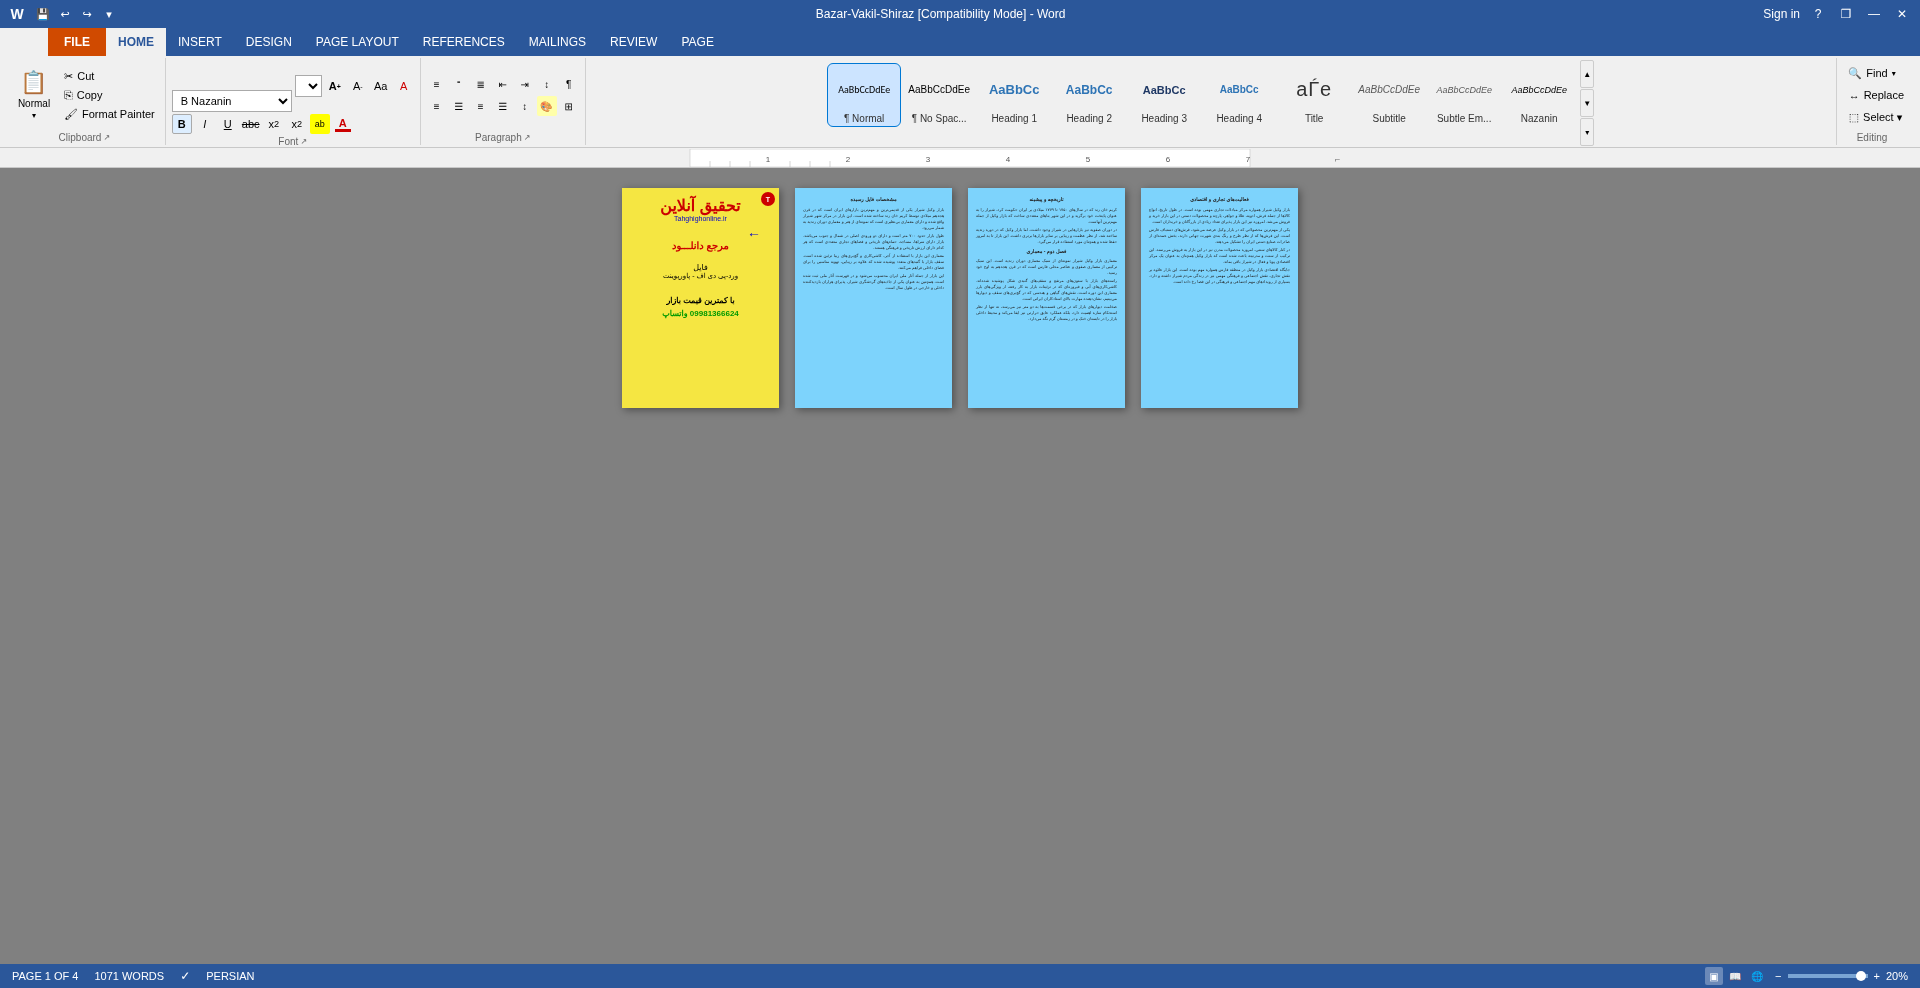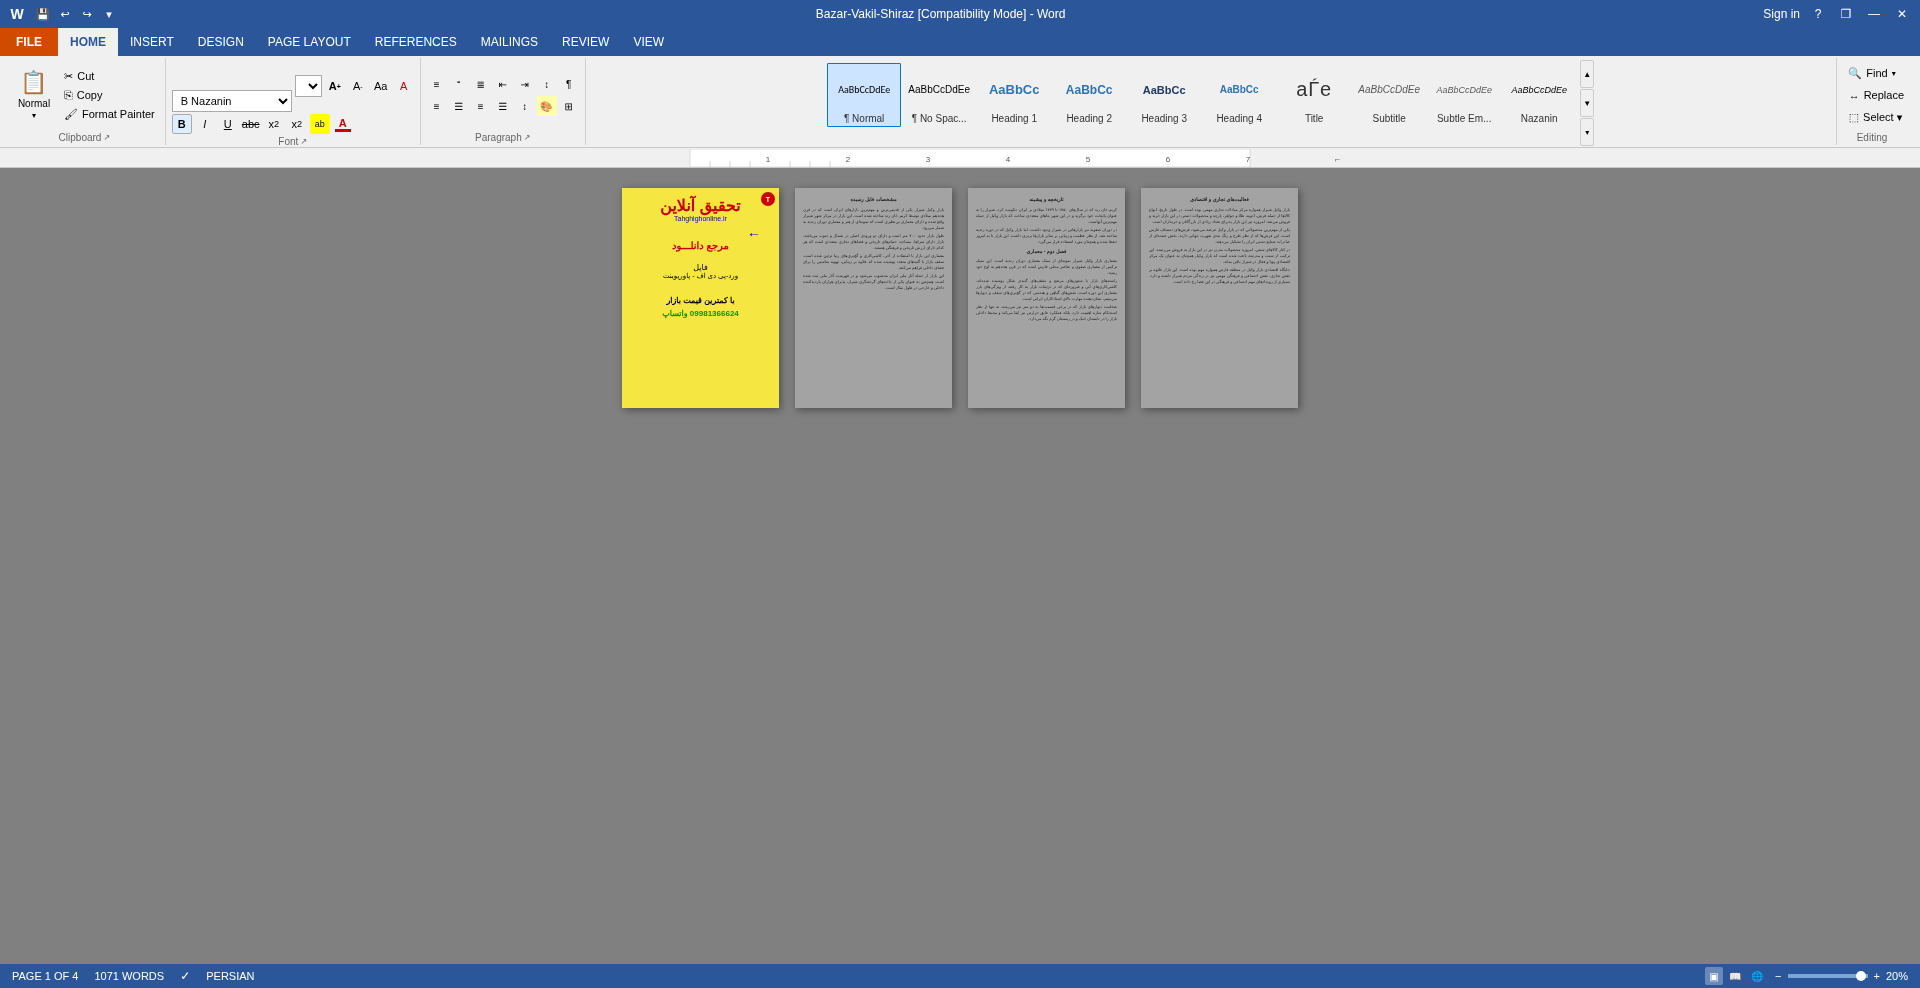--- a/index.html
+++ b/index.html
@@ -21,20 +21,21 @@
     .title-btn { width: 20px; height: 20px; display: flex; align-items: center; justify-content: center; cursor: pointer; border-radius: 2px; }
     .qa-btn { width: 18px; height: 18px; display: flex; align-items: center; justify-content: center; cursor: pointer; color: white; font-size: 11px; }
 
     
     .ribbon-tabs {
       background: #2b579a;
       display: flex;
       align-items: flex-end;
       padding-left: 0;
       height: 28px;
+      margin-left: 48px;
     }
     .ribbon-tab {
       padding: 4px 12px;
       color: white;
       font-size: 12px;
       cursor: pointer;
       height: 28px;
       display: flex;
       align-items: center;
     }
@@ -190,21 +191,21 @@
     .style-item {
       display: flex;
       flex-direction: column;
       align-items: center;
       justify-content: flex-end;
       width: 74px;
       height: 64px;
       border: 1px solid transparent;
       cursor: pointer;
       padding: 2px;
-      border-radius: 1px;
+      border-radius: 6px;
     }
     .style-item.active { background: #cce4ff; border-color: #0078d4; }
     .style-preview {
       flex: 1;
       display: flex;
       align-items: center;
       justify-content: center;
       font-size: 18px;
     }
     .style-label { font-size: 10px; color: #333; }
@@ -275,21 +276,21 @@
       height: calc(988px - 28px - 28px - 92px - 20px - 24px);
     }
     .pages-container {
       display: flex;
       gap: 16px;
       flex-wrap: wrap;
       justify-content: center;
       align-items: flex-start;
     }
     .page {
-      background: #a3a3a3;
+      background: #7dd3fc;
       box-shadow: 2px 2px 8px rgba(0,0,0,0.4);
       position: relative;
       overflow: hidden;
     }
     .page-cover {
       width: 157px;
       height: 220px;
     }
     .page-text {
       width: 157px;
@@ -414,21 +415,21 @@
 
 <div class="ribbon-tabs">
   <div class="file-tab">FILE</div>
   <div class="ribbon-tab active">HOME</div>
   <div class="ribbon-tab">INSERT</div>
   <div class="ribbon-tab">DESIGN</div>
   <div class="ribbon-tab">PAGE LAYOUT</div>
   <div class="ribbon-tab">REFERENCES</div>
   <div class="ribbon-tab">MAILINGS</div>
   <div class="ribbon-tab">REVIEW</div>
-  <div class="ribbon-tab">VIEW</div>
+  <div class="ribbon-tab">PAGE</div>
 </div>
 
 <div class="ribbon-wrapper">
 <div class="ribbon">
 
   <div class="ribbon-group">
     <div class="ribbon-group-content">
       <div class="clip-big-btn">
         <span style="font-size:22px;">📋</span>
         <span>Normal</span>

